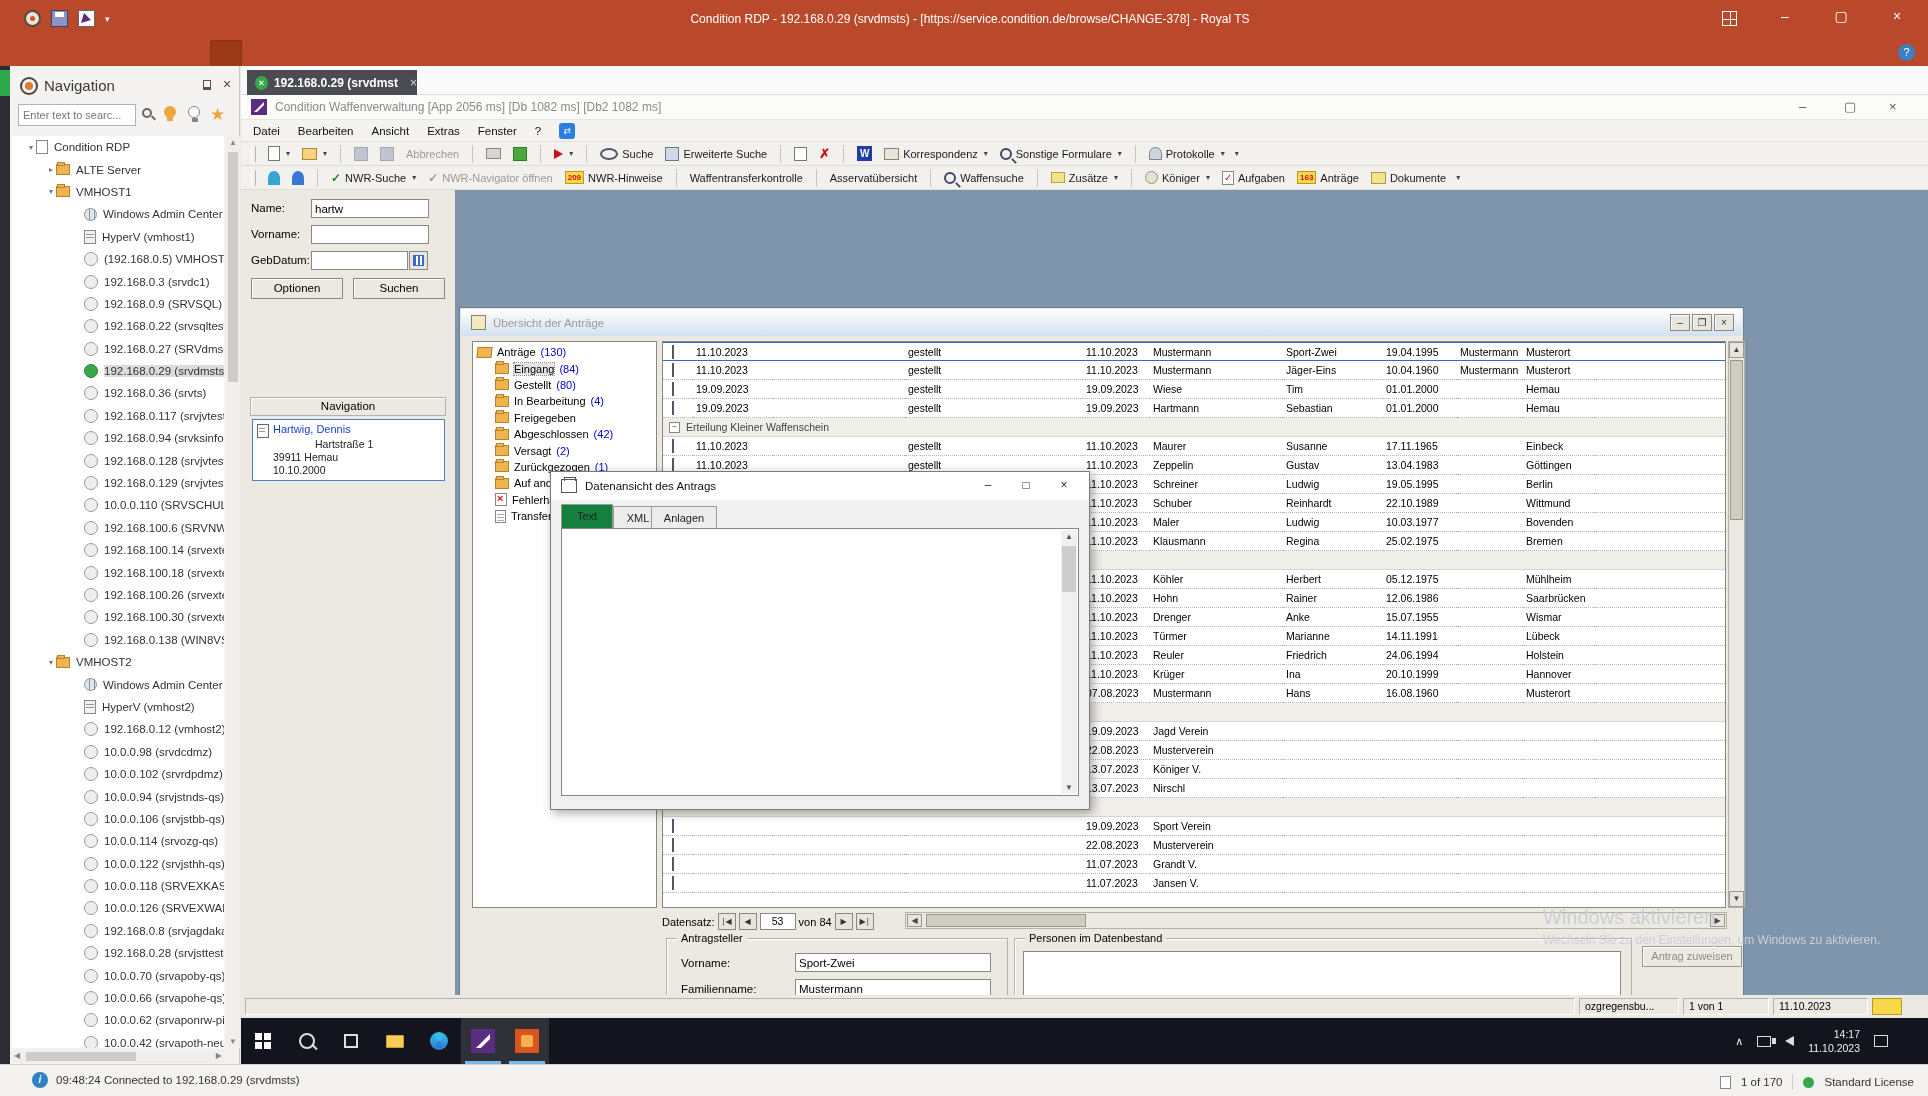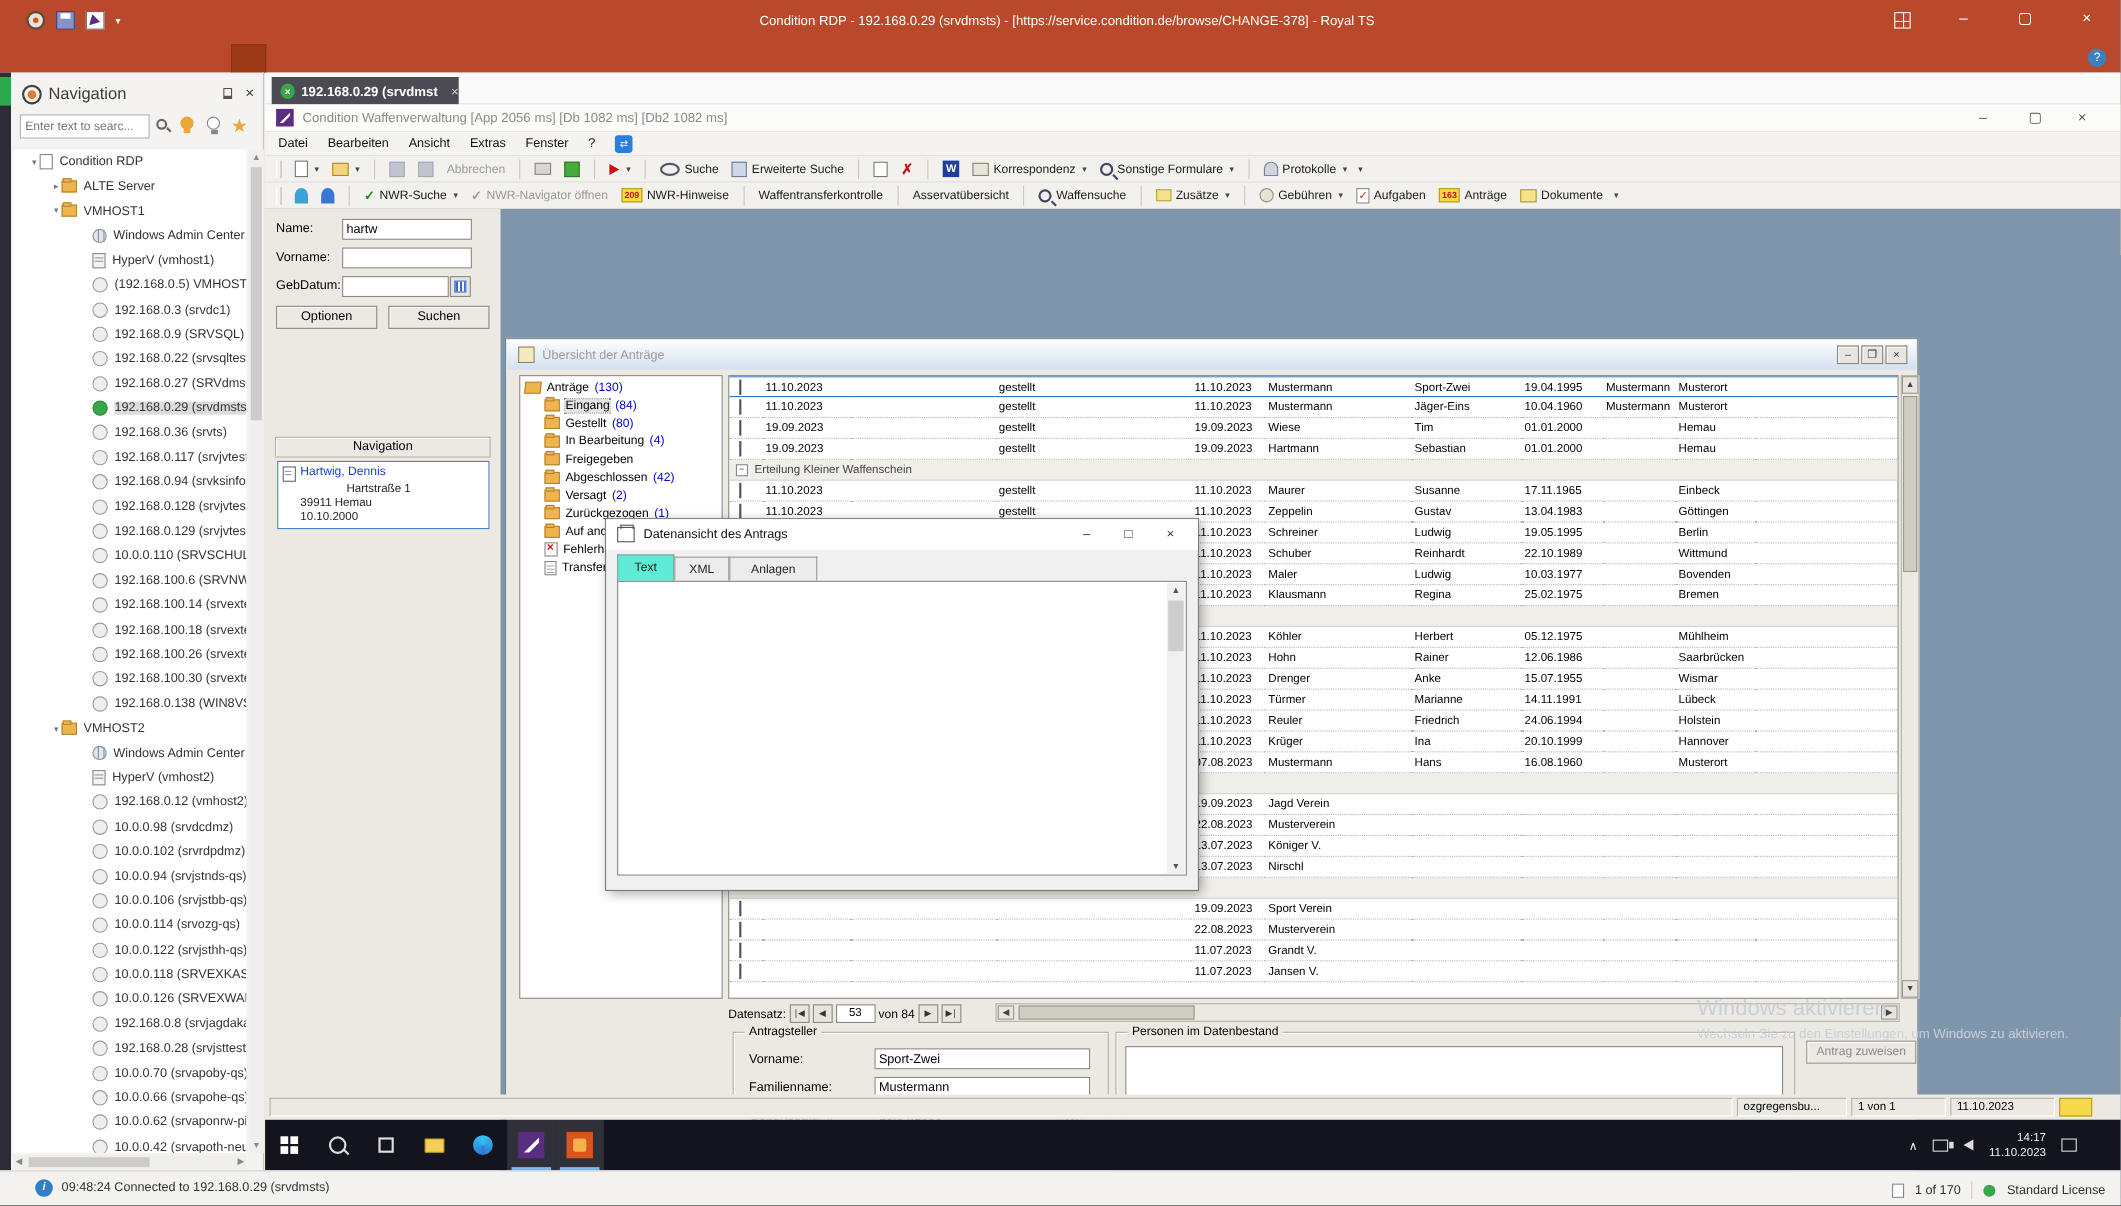--- a/index.html
+++ b/index.html
@@ -262,21 +262,21 @@
   #dialog{left:550px;top:471px;width:540px;height:339px;background:#f0f0f0;border:1px solid #7a7a7a;
      box-shadow:3px 3px 10px rgba(0,0,0,.35);box-sizing:border-box;z-index:50;}
   #dlg-title{position:absolute;left:0;top:0;right:0;height:28px;background:#fff;display:flex;align-items:center;}
   #dlg-title .dico{width:14px;height:12px;border:1px solid #555;margin:0 8px 0 10px;position:relative;background:#fff;}
   #dlg-title .dico:before{content:"";position:absolute;left:2px;top:-3px;width:10px;height:3px;border:1px solid #555;border-bottom:none;}
   #dlg-title .t{font-size:11.5px;color:#111;}
   #dlg-title .btns{position:absolute;right:6px;top:0;display:flex;}
   #dlg-title .btns span{width:38px;height:28px;text-align:center;line-height:26px;font-size:12px;color:#333;}
   .dtab{position:absolute;top:34px;height:22px;font-size:11px;text-align:center;line-height:22px;
      border:1px solid #9a9a9a;border-bottom:none;background:#ececec;color:#222;box-sizing:border-box;}
-  .dtab.active{background:#5eead4;height:34px;top:32px;font-weight:normal;}
+  .dtab.active{background:#15803d;height:34px;top:32px;font-weight:normal;}
   #dlg-content{position:absolute;left:10px;top:56px;width:518px;height:268px;background:#fff;border:1px solid #828790;box-sizing:border-box;overflow:hidden;}
   #xml{position:absolute;left:4px;top:3px;right:20px;font-size:10px;line-height:13.7px;color:#000;white-space:pre;font-family:"Liberation Sans",sans-serif;}
   #dlg-vscroll{position:absolute;right:1px;top:1px;width:16px;height:264px;background:#f0f0f0;}
   #dlg-vscroll .a{position:absolute;left:0;width:16px;font-size:8px;color:#555;text-align:center;}
   #dlg-vscroll .th{position:absolute;left:1px;top:16px;width:14px;height:46px;background:#cdcdcd;}
 </style>
 </head>
 <body>
 
 <div id="root">
@@ -679,21 +679,21 @@
         </span>
       <span class="tsep"></span>
       <span class="tbtn">
           <span class="i16 it-zus"></span>
           <span>Zusätze</span>
           <span class="drop8">▾</span>
         </span>
       <span class="tsep"></span>
       <span class="tbtn">
           <span class="i16 it-geb"></span>
-          <span>Gebühren</span>
+          <span>Königer</span>
           <span class="drop8">▾</span>
         </span>
       <span class="tbtn">
           <span class="i16 it-task"></span>
           <span>Aufgaben</span>
         </span>
       <span class="tbtn">
           <span class="badge">163</span>
           <span>Anträge</span>
         </span>
@@ -1235,21 +1235,21 @@
       <span class="dico"></span>
       <span class="t">Datenansicht des Antrags</span>
       <span class="btns">
         <span>–</span>
         <span>□</span>
         <span>×</span>
       </span>
     </div>
     <span class="dtab active" style="left:10px;width:52px;">Text</span>
     <span class="dtab" style="left:62px;width:50px;">XML</span>
-    <span class="dtab" style="left:112px;width:80px;">Anlagen</span>
+    <span class="dtab" style="left:100px;width:66px;">Anlagen</span>
     <div id="dlg-content">
       <div id="xml"><div></div><div></div><div></div><div></div><div></div><div></div><div></div><div></div><div></div><div></div><div></div><div></div><div></div><div></div><div></div><div></div><div></div><div></div><div></div></div>
       <div id="dlg-vscroll">
         <span class="a" style="top:2px;">▲</span>
         <div class="th"></div>
         <span class="a" style="bottom:2px;">▼</span>
       </div>
     </div>
   </div>
 

